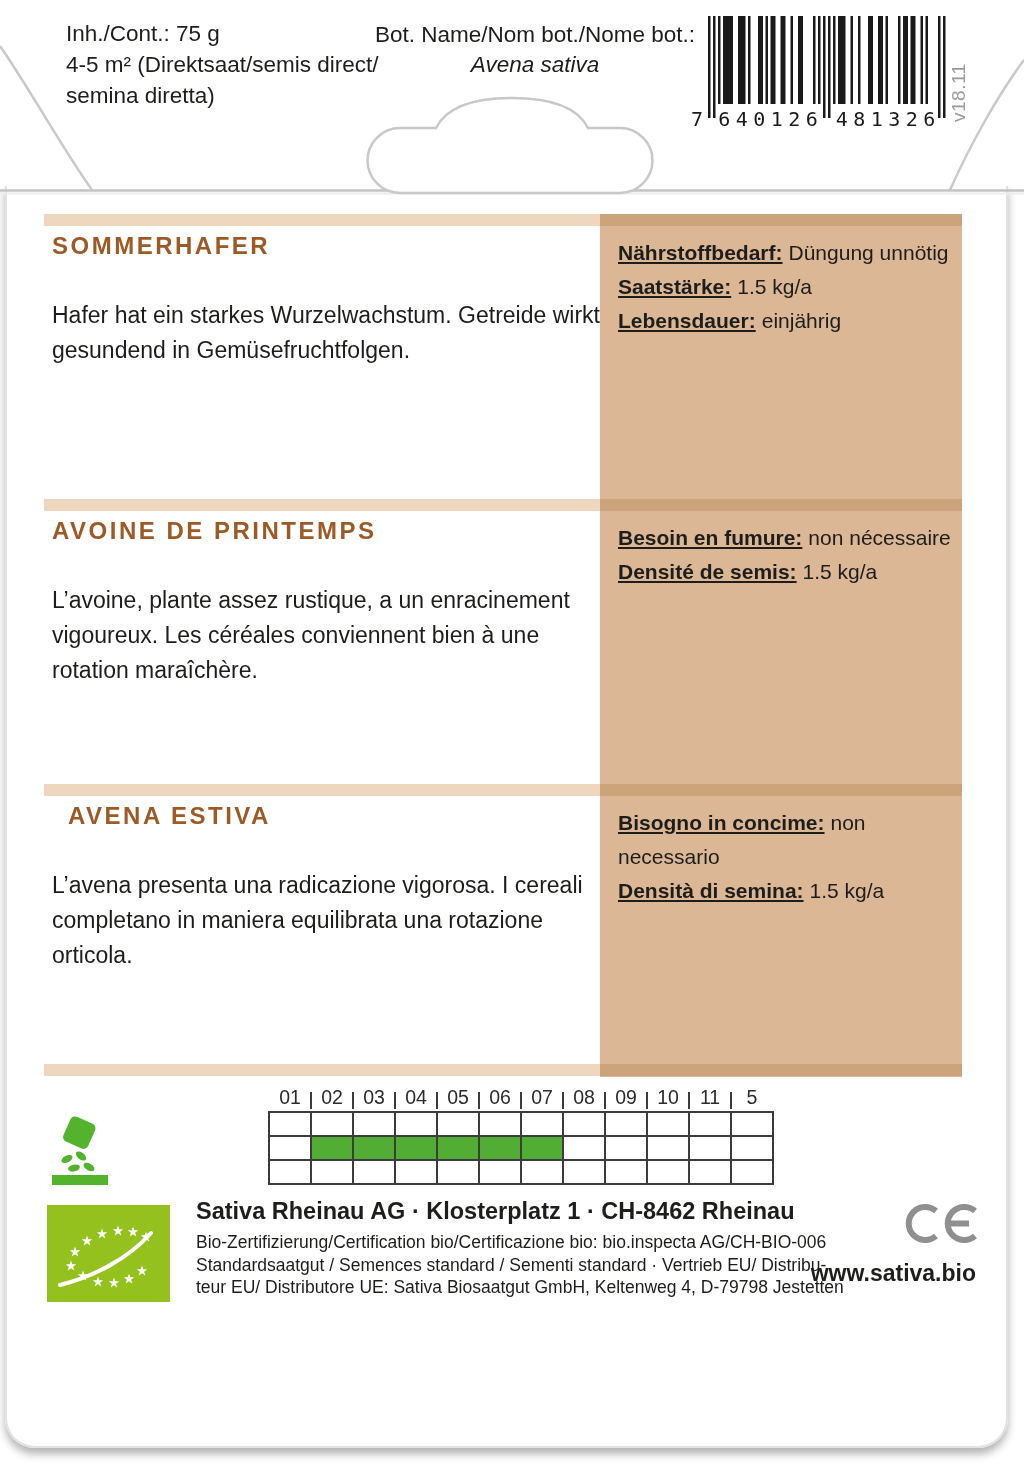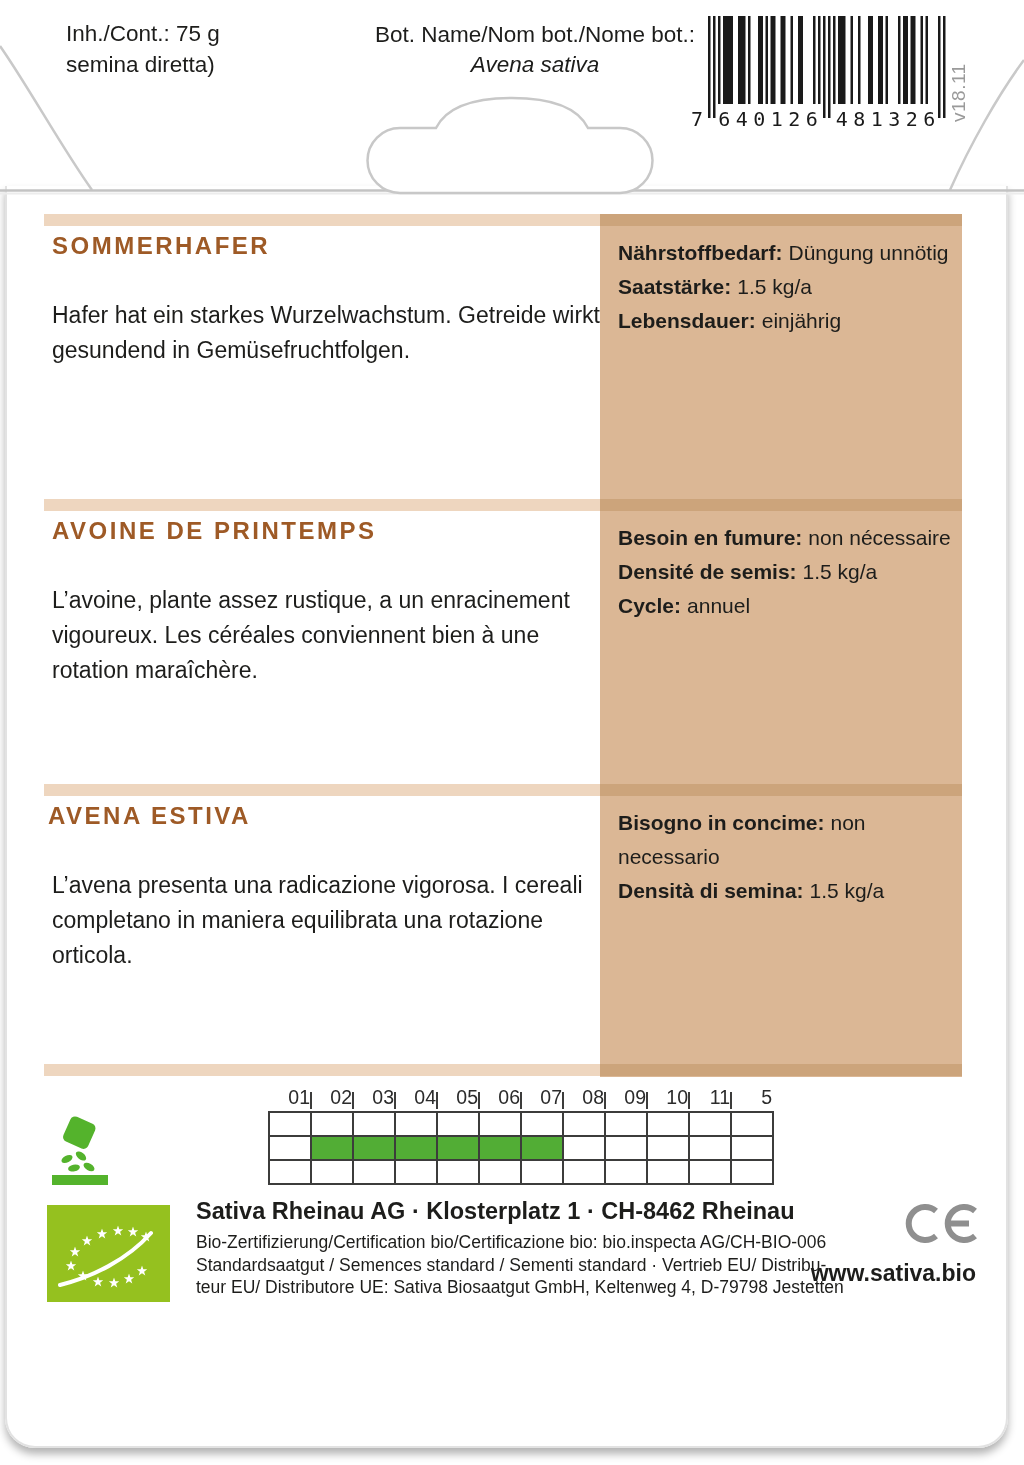--- a/index.html
+++ b/index.html
@@ -27,25 +27,25 @@
   .bc-version{left:948px;top:122px;width:72px;height:20px;color:#9a9a9a;font-size:19px;
     transform:rotate(-90deg);transform-origin:0 0;letter-spacing:0.5px;}
   
   .tan-col{left:600px;top:214px;width:362px;height:863px;background:var(--tan_column);}
   .bar-light{left:44px;width:556px;height:12px;background:var(--tan_bar_light);}
   .bar-dark{left:600px;width:362px;height:12px;background:var(--tan_bar_dark);}
   
   .sec-title{font-weight:bold;font-size:24px;letter-spacing:2.5px;color:var(--accent_brown);}
   .sec-body{font-size:23px;line-height:35px;width:552px;margin-top:32px;}
   .details{font-size:21px;line-height:34px;width:340px;}
-  .detail-line b{margin-right:6px;}
+  .detail-line b{margin-right:6px;text-decoration:underline;}
   
   .cal-labels{left:268px;top:1085px;width:506px;height:25px;display:grid;
     grid-template-columns:repeat(12,40px);column-gap:2px;padding:0 2px;box-sizing:border-box;}
-  .cal-label{position:relative;text-align:right;font-size:19.5px;line-height:25px;color:#2b2b2b;}
+  .cal-label{position:relative;text-align:center;font-size:19.5px;line-height:25px;color:#2b2b2b;}
   .cal-label.sep::before{content:"";position:absolute;left:-2px;bottom:1px;width:2px;height:17px;background:#3c3c3b;}
   .cal-grid{left:268px;top:1111px;width:506px;display:grid;grid-template-columns:repeat(12,40px);
     grid-auto-rows:22px;gap:2px;background:#3c3c3b;padding:2px;box-sizing:border-box;}
   .cal-cell{background:#fff;}
   
   .addr{left:196px;top:1198px;font-size:23.5px;font-weight:bold;}
   .smallprint{left:196px;top:1231px;font-size:17.5px;line-height:22.5px;}
   .website{right:48px;top:1260px;font-size:23px;font-weight:bold;}
   .ce{left:903px;top:1200px;}
   .eu-logo{left:47px;top:1205px;}
@@ -60,20 +60,21 @@
 <svg class="abs" style="left:0;top:0" width="1024" height="210">
   <path d="M 0 46 C 28 86 62 148 92 190" fill="none" stroke="#c9c9c9" stroke-width="2.5"></path>
   <path d="M 1024 60 C 998 95 970 145 950 190" fill="none" stroke="#c9c9c9" stroke-width="2.5"></path>
   <line x1="0" y1="190.5" x2="1024" y2="190.5" stroke="#c3c3c3" stroke-width="2.5"></line>
   <line x1="0" y1="193.5" x2="1024" y2="193.5" stroke="#ececec" stroke-width="2"></line>
   <path d="M 400 128 H 436 C 447 106 477 98 512 98 C 547 98 577 106 588 128 H 620 A 32.5 32.5 0 0 1 620 193 H 400 A 32.5 32.5 0 0 1 400 128 Z" fill="#ffffff" stroke="#c8c8c8" stroke-width="2.5"></path>
 </svg>
 
 <div class="abs top-left">
   <div>Inh./Cont.: 75 g</div>
+  <div>4-5 m² (Direktsaat/semis direct/</div>
   <div>semina diretta)</div>
 </div>
 <div class="abs bot-block">
   <div>Bot. Name/Nom bot./Nome bot.:</div>
   <div class="bot-italic">Avena sativa</div>
 </div>
 
 <div class="abs barcode-wrap">
   <svg id="bc" width="260" height="132">
       <rect x="18" y="2" width="2.5" height="102" fill="#1a1a1a"></rect>
@@ -139,24 +140,23 @@
   <div class="detail-line"><b>Nährstoffbedarf:</b><span>Düngung unnötig</span></div>
   <div class="detail-line"><b>Saatstärke:</b><span>1.5 kg/a</span></div>
   <div class="detail-line"><b>Lebensdauer:</b><span>einjährig</span></div>
 </div>
 
 <div class="abs sec-title" style="left:52px;top:517px">AVOINE DE PRINTEMPS</div>
 <div class="abs sec-body" style="left:52px;top:551px">L’avoine, plante assez rustique, a un enracinement vigoureux. Les céréales conviennent bien à une rotation maraîchère.</div>
 <div class="abs details" style="left:618px;top:521px">
   <div class="detail-line"><b>Besoin en fumure:</b><span>non nécessaire</span></div>
   <div class="detail-line"><b>Densité de semis:</b><span>1.5 kg/a</span></div>
-  <div class="detail-line"><b>Cycle:</b><span>annuel</span></div>
-</div>
-
-<div class="abs sec-title" style="left:48px;top:802px">AVENA ESTIVA</div>
+</div>
+
+<div class="abs sec-title" style="left:68px;top:802px">AVENA ESTIVA</div>
 <div class="abs sec-body" style="left:52px;top:836px">L’avena presenta una radicazione vigorosa. I cereali completano in maniera equilibrata una rotazione orticola.</div>
 <div class="abs details" style="left:618px;top:806px">
   <div class="detail-line"><b>Bisogno in concime:</b><span>non necessario</span></div>
   <div class="detail-line"><b>Densità di semina:</b><span>1.5 kg/a</span></div>
 </div>
 
 <div class="abs cal-labels">
     <div class="cal-label">01</div>
     <div class="cal-label sep">02</div>
     <div class="cal-label sep">03</div>

